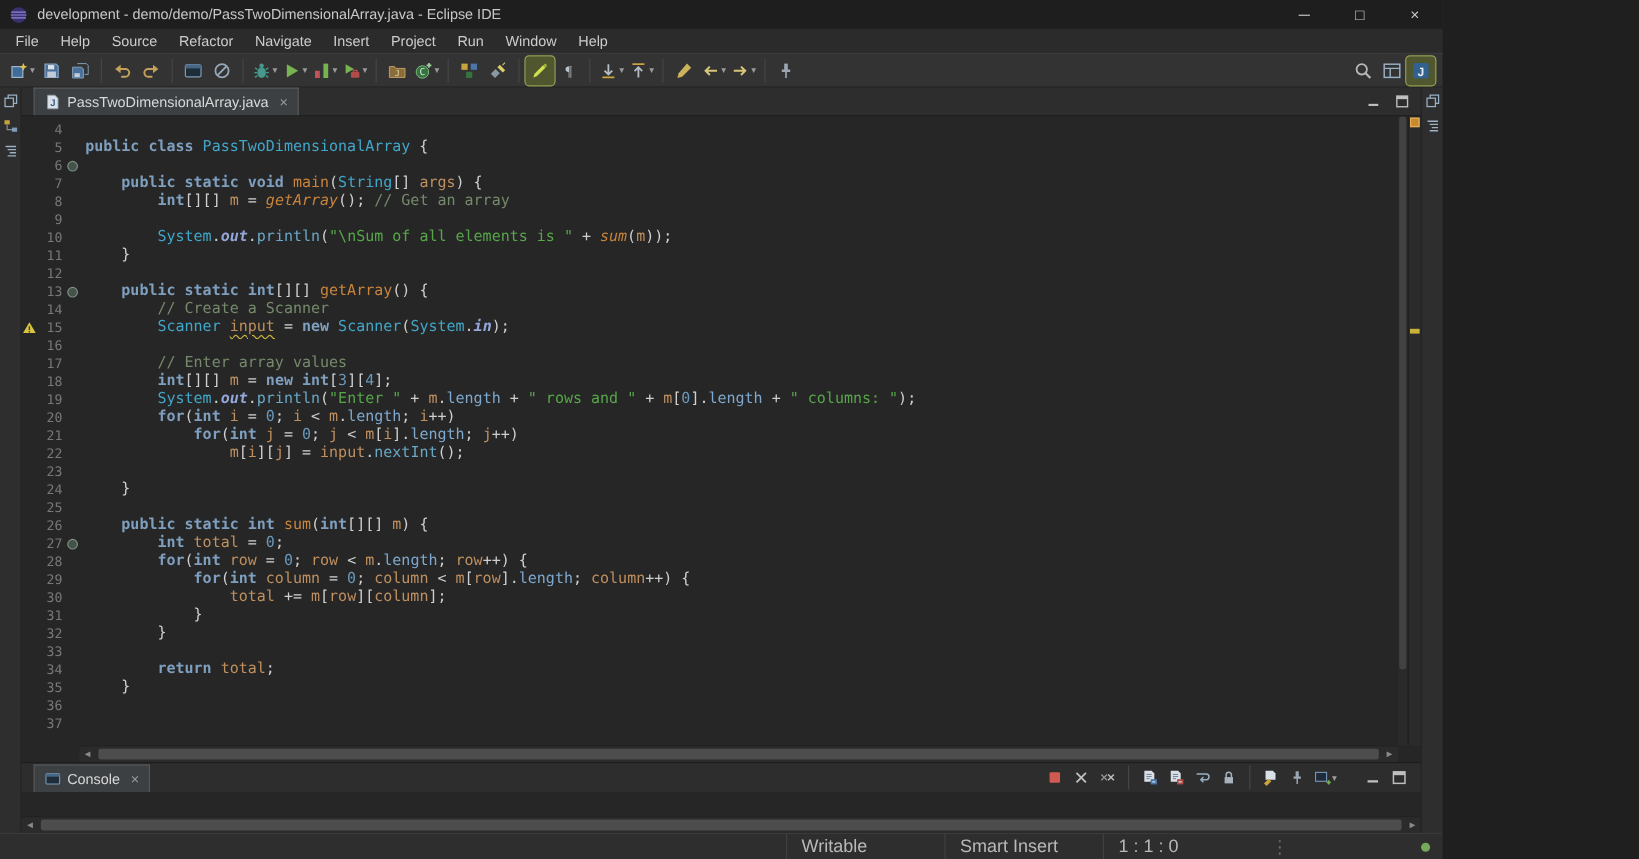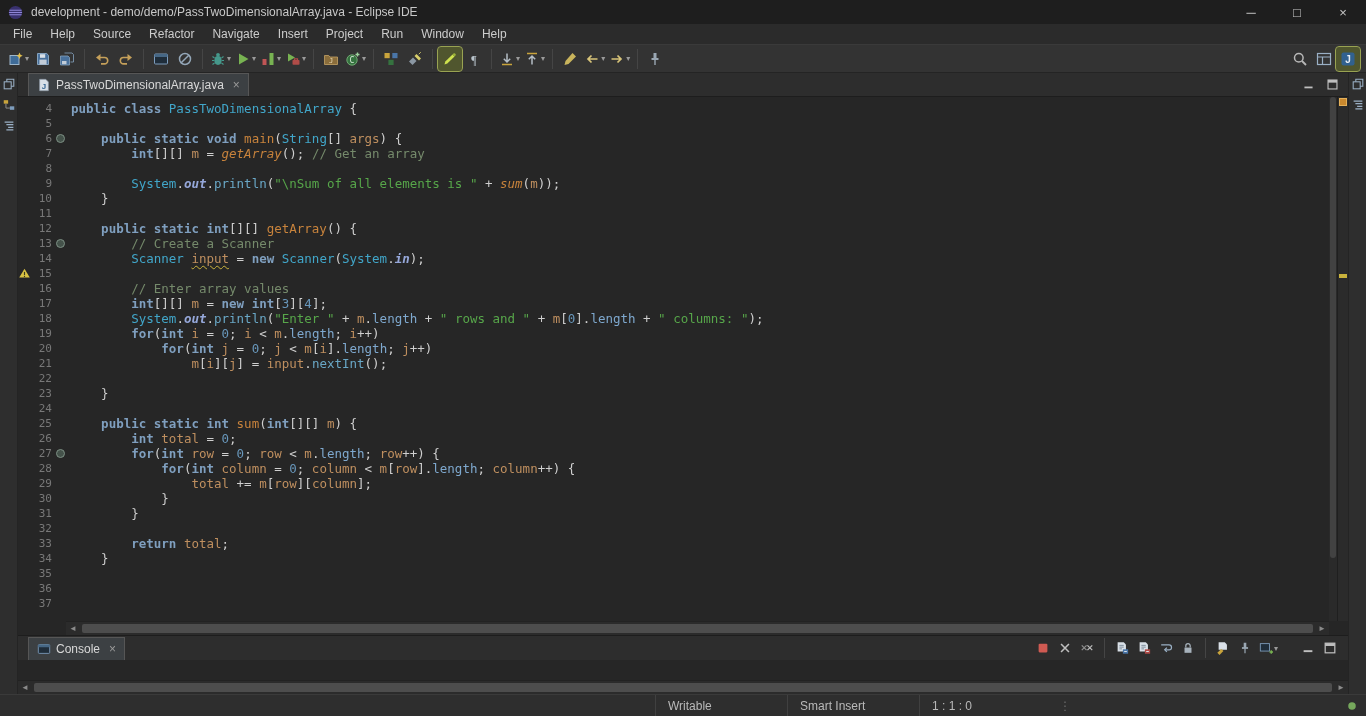--- a/index.html
+++ b/index.html
@@ -1,17 +1,17 @@
 <!DOCTYPE html>
 <html><head>
 <meta charset="utf-8">
 <style>
   *{box-sizing:border-box;margin:0;padding:0;}
   html,body{width:1366px;height:716px;overflow:hidden;background:#1f1f1f;}
-  .window{width:1366px;height:716px;display:flex;flex-direction:column;font-family:"Liberation Sans",sans-serif;color:#ccc;background:#2b2b2b;}
+  .window{width:1202px;height:716px;display:flex;flex-direction:column;font-family:"Liberation Sans",sans-serif;color:#ccc;background:#2b2b2b;}
   .ic{display:block;}
   
   .titlebar{height:24px;background:#1e1e1e;display:flex;align-items:center;padding-left:8px;flex:0 0 auto;}
   .app-icon .ic{width:15px;height:15px;}
   .title{font-size:12px;color:#c8c8c8;margin-left:8px;white-space:nowrap;}
   .win-controls{margin-left:auto;display:flex;height:100%;}
   .win-btn{width:46px;display:flex;align-items:center;justify-content:center;font-size:13px;color:#c8c8c8;}
   
   .menubar{height:20px;background:#2b2b2b;display:flex;align-items:center;padding-left:4px;flex:0 0 auto;}
   .menu-item{padding:2px 9px;font-size:12px;color:#cccccc;white-space:nowrap;}
@@ -37,21 +37,21 @@
   .tab{height:23px;display:flex;align-items:center;padding:0 8px;background:#3c4043;border:1px solid #565656;border-bottom:none;font-size:12px;color:#d8d8d8;gap:5px;white-space:nowrap;}
   .tab-icon .ic{width:14px;height:14px;}
   .tab-close{color:#9a9a9a;font-size:12px;margin-left:4px;}
   .tab-actions{margin-left:auto;display:flex;align-items:center;gap:4px;padding-right:6px;align-self:center;}
   .tab-actions .tb-btn{height:20px;min-width:20px;}
   .tab-actions .tb-btn .ic{width:13px;height:13px;}
   .editor-body{flex:1;display:flex;min-height:0;}
   .ruler-annot{width:13px;position:relative;background:#262626;flex:0 0 auto;}
   .ruler-nums{width:24px;background:#262626;padding-top:4px;flex:0 0 auto;}
   .ruler-fold{width:11px;background:#262626;padding-top:4px;flex:0 0 auto;}
-  .code-area{flex:1;overflow:hidden;padding-top:4px;min-width:0;}
+  .code-area{flex:1;overflow:hidden;padding-top:4px;min-width:0;margin-top:13px;}
   .code-lines{font-family:"DejaVu Sans Mono",monospace;font-size:12.5px;}
   .code-line{height:15px;line-height:15px;white-space:pre;padding-left:5px;color:#cfcfcf;}
   .ln{height:15px;line-height:15px;text-align:right;padding-right:3px;font-family:"DejaVu Sans Mono",monospace;font-size:11px;color:#787878;}
   .fold-row{height:15px;position:relative;}
   .fold-dot{position:absolute;left:1px;top:3px;width:9px;height:9px;border-radius:50%;background:#44524a;border:1px solid #7d8f84;}
   .warn-marker{position:absolute;left:0;width:13px;height:13px;}
   .warn-marker .ic{width:13px;height:13px;}
   .vscroll{width:8px;background:#2a2a2a;position:relative;flex:0 0 auto;}
   .vthumb{position:absolute;left:1px;right:1px;top:0;height:88%;background:#424242;border-radius:3px;}
   .overview{width:11px;background:#2b2b2b;border-left:1px solid #1f1f1f;position:relative;flex:0 0 auto;}
@@ -65,21 +65,21 @@
   .sc-thumb{position:absolute;left:2px;right:2px;top:2px;bottom:2px;background:#4d4d4d;border-radius:2px;}
   
   .console-stack{flex:0 0 auto;background:#262626;border-top:1px solid #1d1d1d;}
   .console-header{height:24px;background:#2d2d2d;display:flex;align-items:flex-end;padding-left:10px;}
   .console-actions{margin-left:auto;display:flex;align-items:center;align-self:center;padding-right:8px;gap:2px;}
   .console-actions .tb-btn{height:20px;min-width:20px;}
   .console-actions .tb-btn .ic{width:14px;height:14px;}
   .console-gap{width:14px;}
   .console-content{height:20px;line-height:20px;padding-left:10px;font-family:"DejaVu Sans Mono",monospace;font-size:11.5px;color:#a8a8a8;white-space:pre;overflow:hidden;}
   
-  .statusbar{height:22px;background:#2e2e2e;border-top:1px solid #3a3a3a;display:flex;align-items:center;font-size:12px;color:#b9b9b9;flex:0 0 auto;}
+  .statusbar{height:22px;background:#2e2e2e;border-top:1px solid #3a3a3a;display:flex;align-items:center;font-size:15px;color:#b9b9b9;flex:0 0 auto;}
   .sb-left{width:655px;flex:0 0 auto;}
   .sb-cell{width:132px;padding-left:12px;border-left:1px solid #404040;height:100%;display:flex;align-items:center;white-space:nowrap;}
   .sb-handle{padding:0 8px;color:#6a6a6a;}
   .sb-fill{flex:1;}
   .sb-icon{margin-right:8px;}
   .sb-icon .ic{width:12px;height:12px;}
   
   .t-kw{color:#7f9fbf;font-weight:bold;}
   .t-cls{color:#41a6c9;}
   .t-md{color:#c8833c;text-align:center;}

